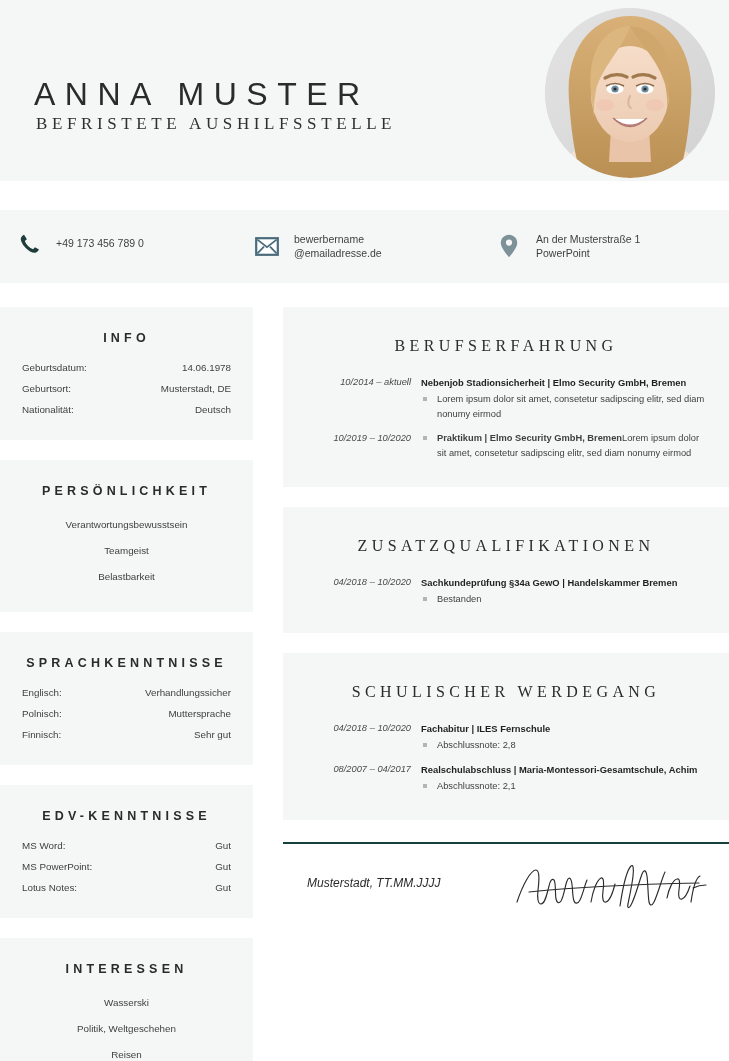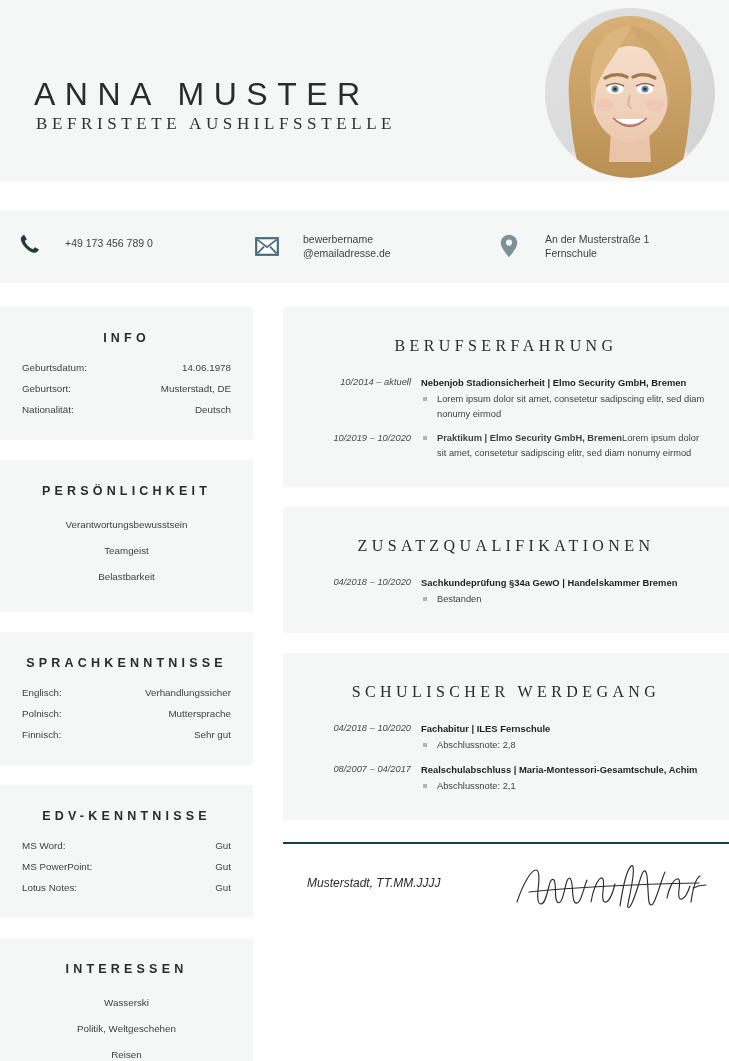--- a/index.html
+++ b/index.html
@@ -85,21 +85,21 @@
   .ci-mail  { left: 252px; }
   .ci-addr  { left: 494px; }
   .ci-icon {
     width: 30px;
     display: flex;
     align-items: center;
     justify-content: center;
     flex: none;
   }
   .ci-text {
-    margin-left: 21px;
+    margin-left: 12px;
     font-size: 10.5px;
     line-height: 14px;
     color: #3f3f3f;
     white-space: nowrap;
   }
   .ci-text .l2 { display: block; }
 
   
   .col-left {
     position: absolute;
@@ -356,21 +356,21 @@
 
     <div class="contact-item ci-addr">
       <span class="ci-icon">
         <svg width="18" height="24" viewBox="0 0 18 24">
           <path d="M9 0.8 C4.4 0.8 0.8 4.4 0.8 9 C0.8 14.4 9 23.2 9 23.2 C9 23.2 17.2 14.4 17.2 9 C17.2 4.4 13.6 0.8 9 0.8 Z" fill="#7d9199"></path>
           <circle cx="9" cy="8.6" r="3.1" fill="#f5f6f6"></circle>
         </svg>
       </span>
       <span class="ci-text">
         <span class="l1">An der Musterstraße 1</span>
-        <span class="l2">Fernschule</span>
+        <span class="l2">PowerPoint</span>
       </span>
     </div>
   </div>
 
   <div class="col-left">
 
     <div class="panel">
       <div class="lp-title">INFO</div>
       <div class="lp-rows">
         <div class="lp-row">

